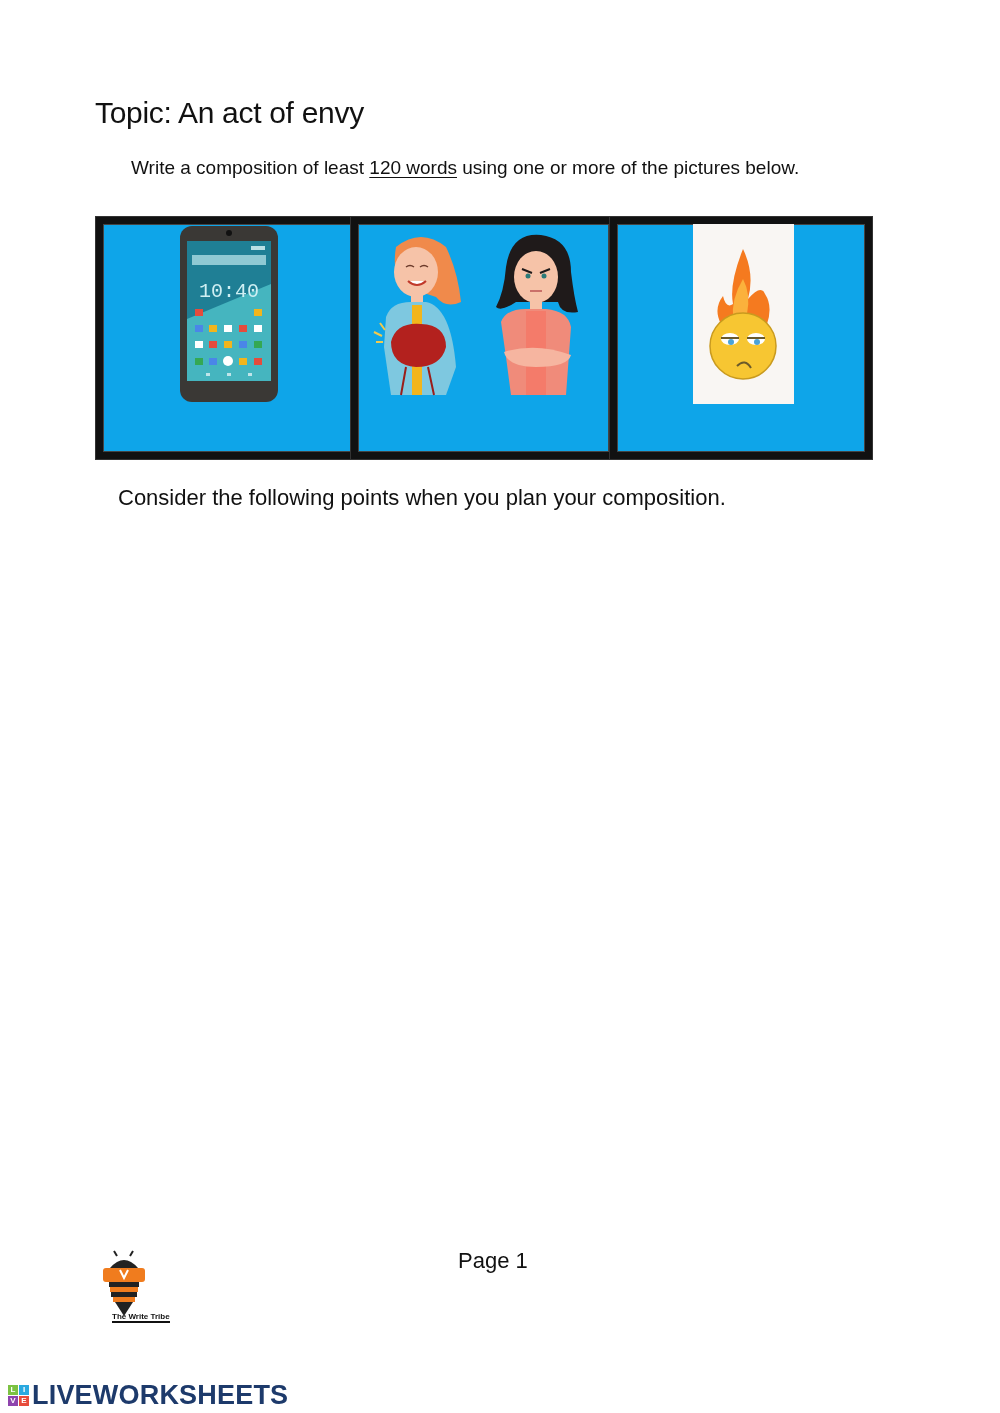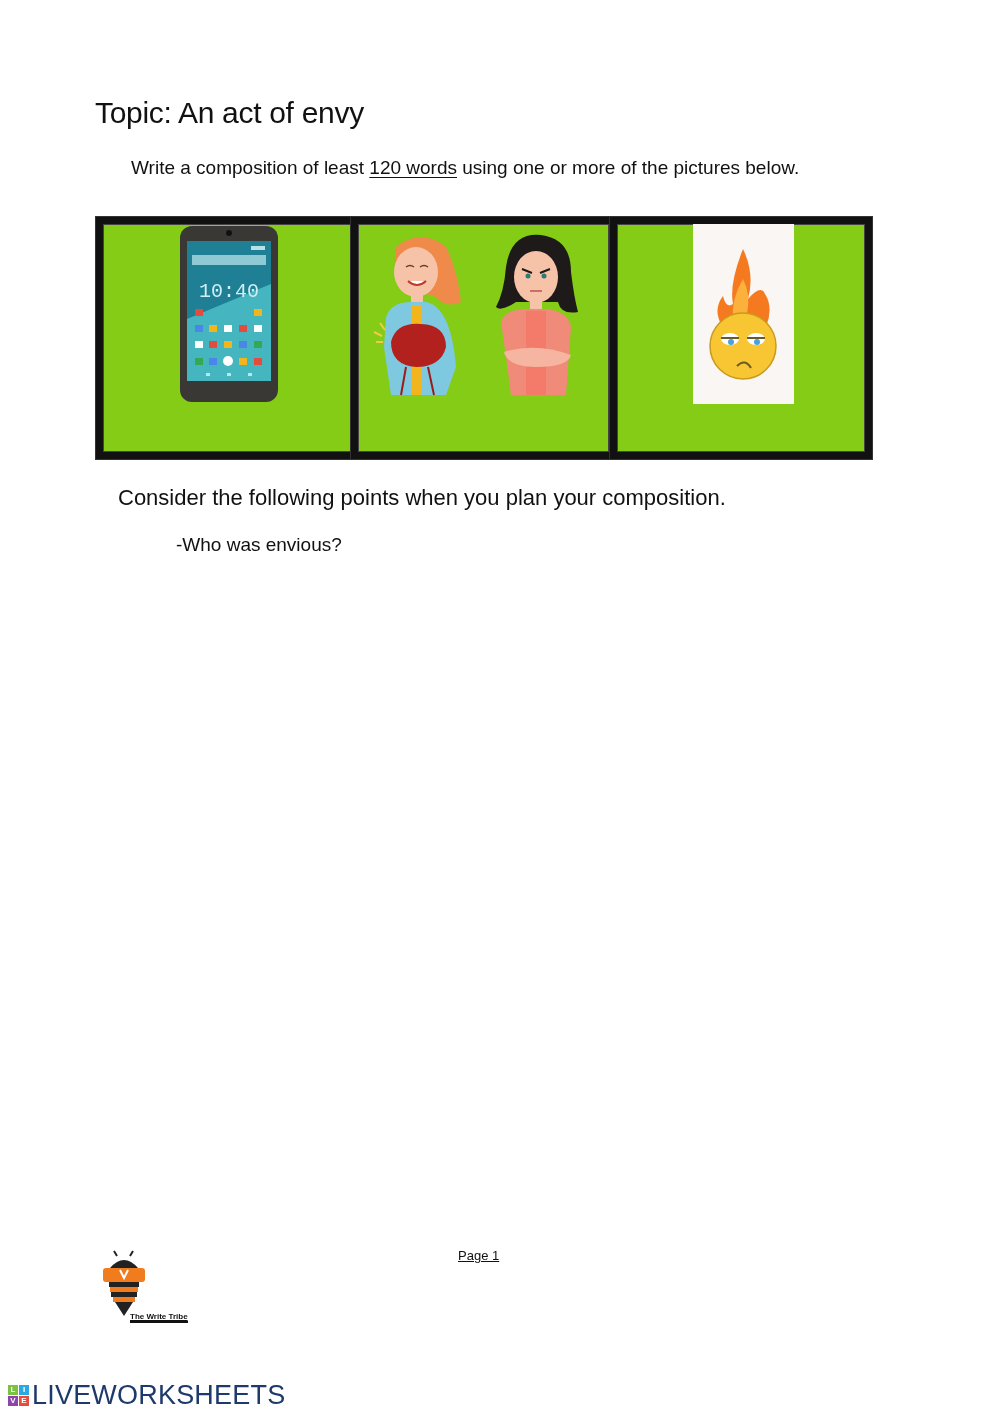--- a/index.html
+++ b/index.html
@@ -4,31 +4,31 @@
 <style>
   html, body { margin:0; padding:0; background:#ffffff; }
   body { width:1000px; height:1413px; position:relative; overflow:hidden;
          font-family:"Liberation Sans", sans-serif; color:#111; }
   .abs { position:absolute; }
   .title { left:95px; top:96px; font-size:30px; letter-spacing:-0.3px; }
   .instr { left:91px; top:157px; font-size:19px;margin-left:40px; }
   .instr u { text-decoration:underline; text-underline-offset:3px; }
   .strip { left:96px; top:217px; width:776px; height:194px; }
   .frame { position:absolute; top:0; height:242px; box-sizing:border-box;
-           border:7px solid #111; background:#84cc16;
+           border:7px solid #111; background:#0ea5e9;
            box-shadow: 0 0 0 1px #333, inset 0 0 0 1px #444; }
   .f1 { left:0; width:262px; }
   .f2 { left:255px; width:265px; }
   .f3 { left:514px; width:262px; }
   .consider { left:118px; top:485px; font-size:22px; }
   .points { left:176px; top:533px; font-size:19px; line-height:23.7px; margin:0; padding:0; list-style:none; }
-  .page { left:458px; top:1248px; font-size:13px;text-decoration:underline; }
+  .page { left:458px; top:1248px; font-size:22px; }
   .logo { left:100px; top:1250px; width:110px; height:80px; }
   .lw { left:8px; top:1380px; height:30px; display:flex; align-items:center; }
-  .lw-text { font-size:27px; font-weight:normal; color:#1d3a6b; letter-spacing:0.2px; margin-left:3px; }
+  .lw-text { font-size:27px; font-weight:bold; color:#1d3a6b; letter-spacing:0.2px; margin-left:3px; }
   .lw-grid { display:grid; grid-template-columns:10px 10px; grid-template-rows:10px 10px; gap:1px; }
   .lw-grid span { font-size:8px; font-weight:bold; color:#fff; display:flex; align-items:center; justify-content:center; }
   .tribe { font-size:8px; font-weight:bold; color:#111; }
 </style>
 </head>
 <body>
 
 <div class="abs title">Topic: An act of envy</div>
 
 <div class="abs instr"><span>Write a composition of least </span><u>120 words</u><span> using one or more of the pictures below.</span></div>
@@ -106,38 +106,37 @@
       <circle cx="38" cy="118" r="3" fill="#4aa3d8"></circle>
         <circle cx="64" cy="118" r="3" fill="#4aa3d8"></circle>
       <path d="M44,142 q8,-8 14,2" stroke="#6b5a2a" stroke-width="2" fill="none"></path>
     </svg>
   </div>
 </div>
 
 <div class="abs consider">Consider the following points when you plan your composition.</div>
 
 <ul class="abs points">
-  <li>-Who was envious?</li>
 </ul>
 
 <div class="abs page">Page 1</div>
 
 <div class="abs logo">
   <svg width="50" height="75" viewBox="0 0 50 75" style="position:absolute;left:0;top:0;">
     <path d="M17,6 l-3,-5 M30,6 l3,-5" stroke="#222" stroke-width="2"></path>
     <path d="M10,18 Q24,2 38,18Z" fill="#222"></path>
     <rect x="3" y="18" width="42" height="14" rx="3" fill="#f07c1e"></rect>
     <path d="M20,20 l4,8 l4,-8" stroke="#fff" stroke-width="2" fill="none"></path>
     <rect x="9" y="32" width="30" height="5" fill="#222"></rect>
     <rect x="10" y="37" width="28" height="5" fill="#f07c1e"></rect>
     <rect x="11" y="42" width="26" height="5" fill="#222"></rect>
     <rect x="13" y="47" width="22" height="5" fill="#f07c1e"></rect>
     <polygon points="15,52 33,52 24,66" fill="#222"></polygon>
   </svg>
-  <div class="tribe" style="position:absolute;left:30px;top:62px;border-bottom:2px solid #111;text-decoration:underline;">The Write Tribe</div>
+  <div class="tribe" style="position:absolute;left:12px;top:62px;border-bottom:2px solid #111;">The Write Tribe</div>
 </div>
 
 <div class="abs lw">
   <div class="lw-grid">
     <span style="background:#7cc242">L</span>
     <span style="background:#2aa9e0">I</span>
     <span style="background:#8e44ad">V</span>
     <span style="background:#e74c3c">E</span>
   </div>
   <span class="lw-text">LIVEWORKSHEETS</span>

